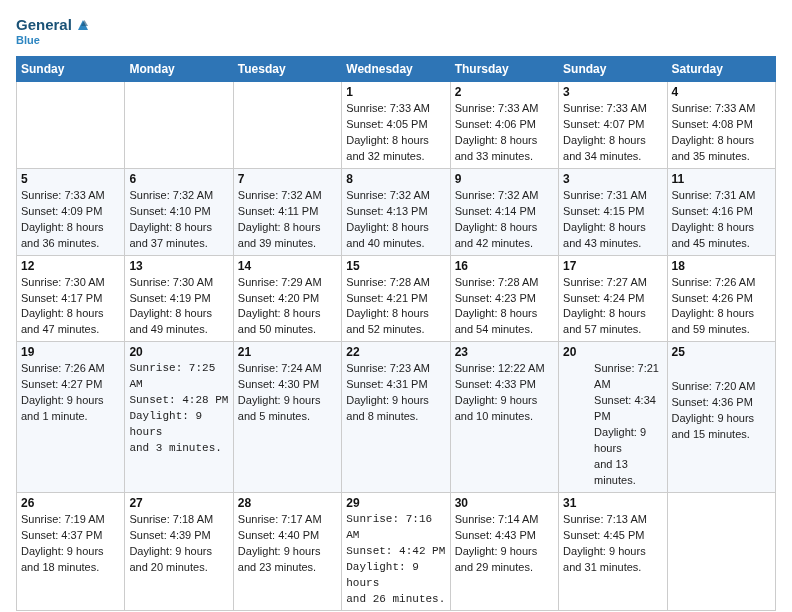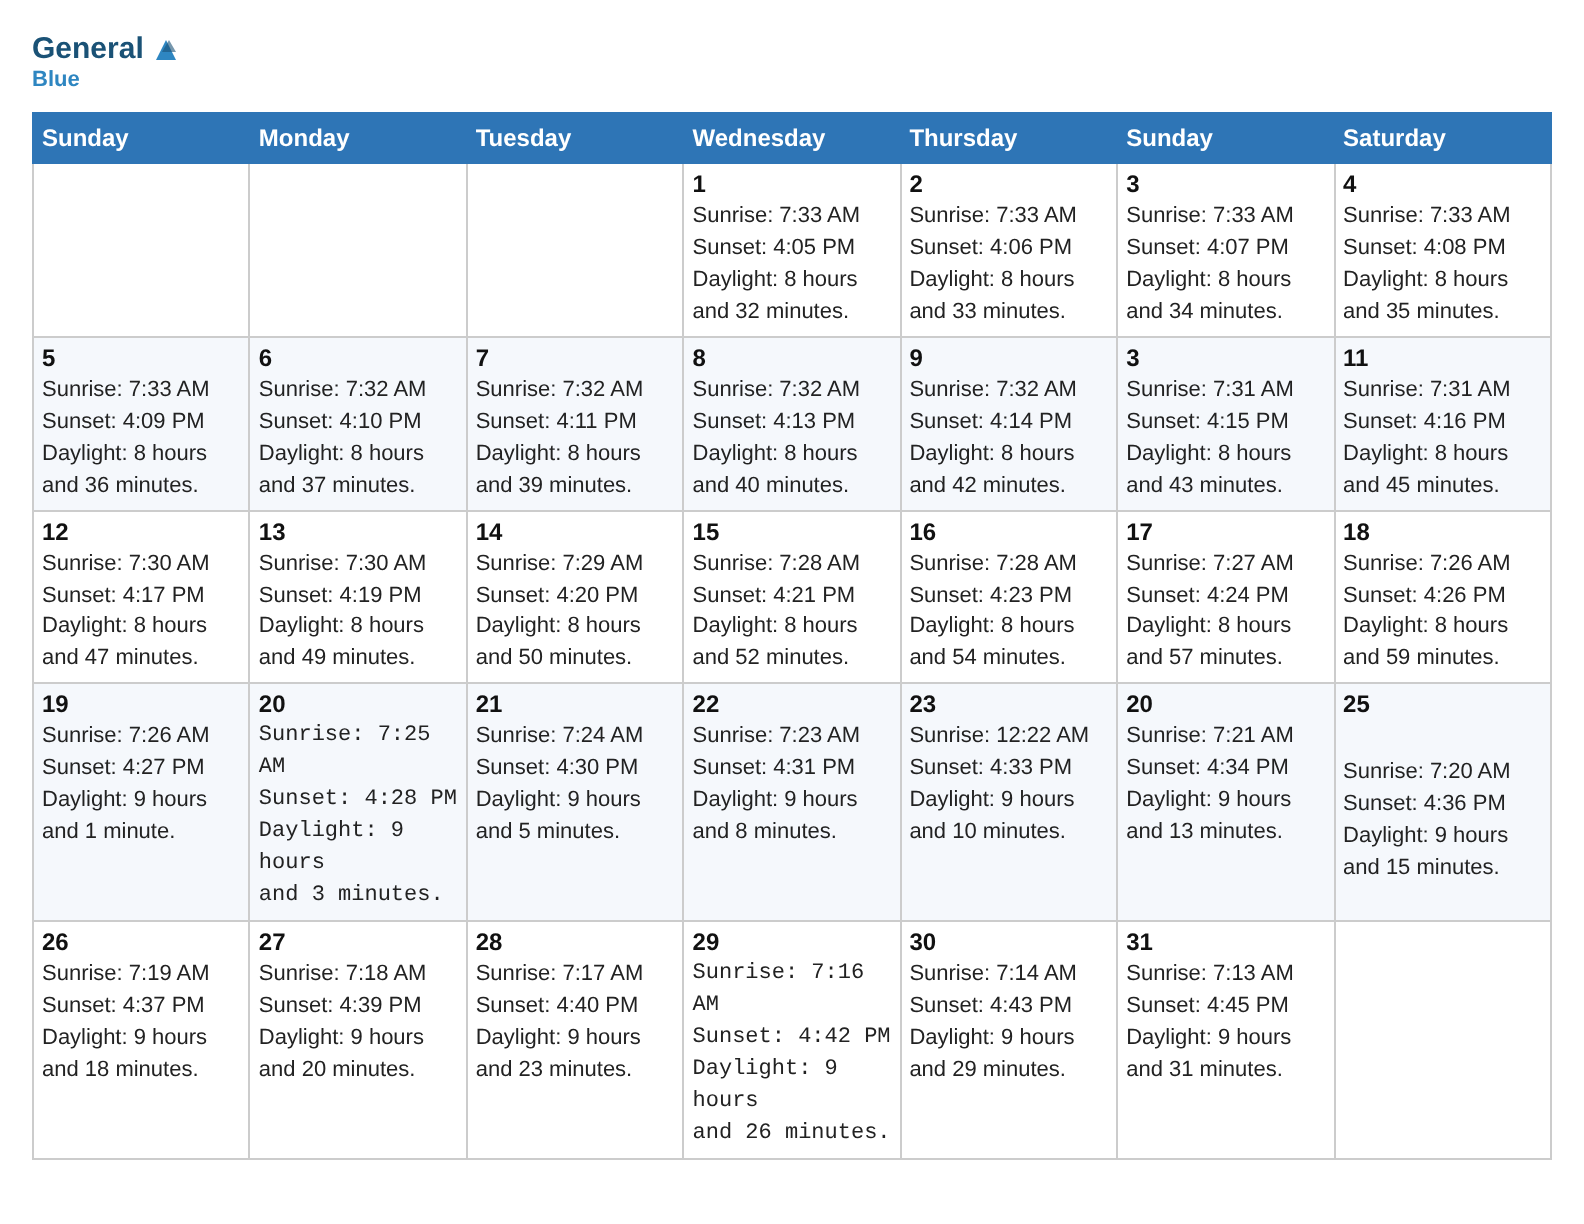--- a/index.html
+++ b/index.html
@@ -282,21 +282,21 @@
           </td>
           <td>
             <div class="day-num">23</div>
             <div class="day-info" style="white-space: pre-line;">Sunrise: 12:22 AM
 Sunset: 4:33 PM
 Daylight: 9 hours
 and 10 minutes.</div>
           </td>
           <td>
             <div class="day-num">20</div>
-            <div class="day-info" style="white-space: pre-line;">Sunrise: 7:21 AM
+            <div class="day-info" style="white-space: pre-line; margin-left: 31px;">Sunrise: 7:21 AM
 Sunset: 4:34 PM
 Daylight: 9 hours
 and 13 minutes.</div>
           </td>
           <td>
             <div class="day-num">25</div>
             <div class="day-info" style="white-space: pre-line; margin-top: 20px;">Sunrise: 7:20 AM
 Sunset: 4:36 PM
 Daylight: 9 hours
 and 15 minutes.</div>

